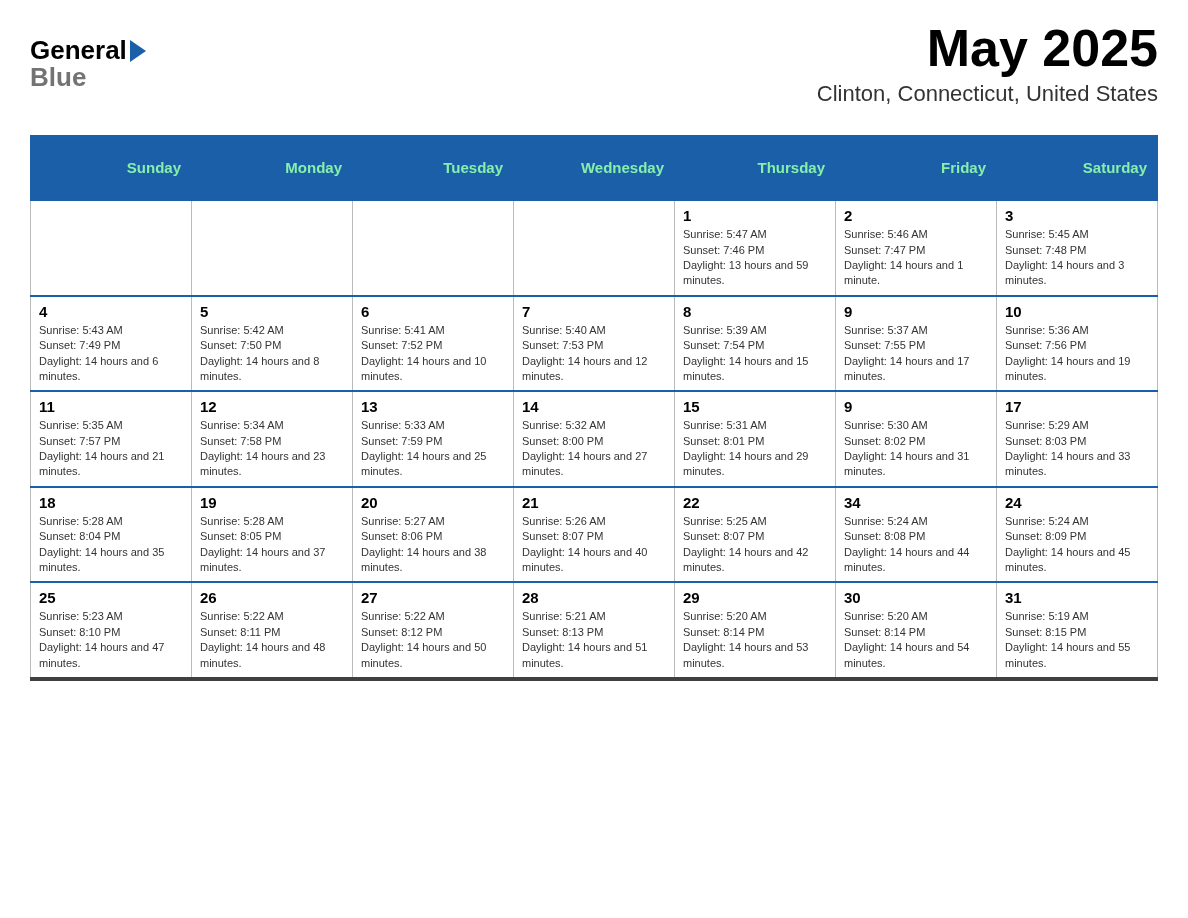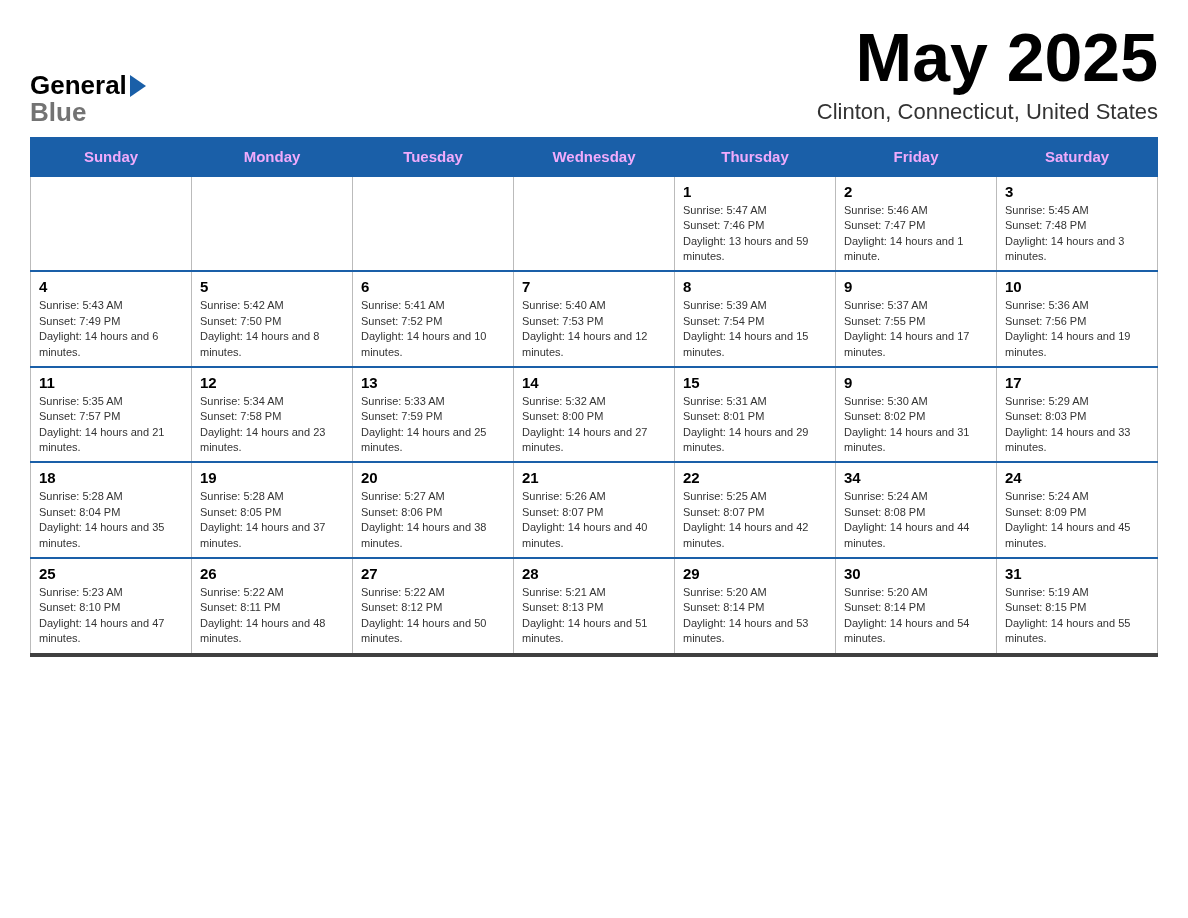--- a/index.html
+++ b/index.html
@@ -6,22 +6,22 @@
     body {
       font-family: Arial, sans-serif;
       background: #fff;
       width: 1188px;
       min-height: 918px;
       padding: 20px 30px;
     }
     .header {
       display: flex;
       justify-content: space-between;
-      align-items: flex-end;
-      margin-bottom: 12px;
+      align-items: center;
+      margin-bottom: 28px;
     }
     .logo {
       display: flex;
       align-items: flex-end;
       font-size: 28px;
       font-weight: bold;
       color: #000;
       line-height: 1;
     }
     .logo-text {
@@ -34,42 +34,42 @@
       font-size: 26px;
     }
     .logo-blue-text {
       color: #737373;
       font-size: 26px;
     }
     .title-section {
       text-align: right;
     }
     .month-title {
-      font-size: 68px;
+      font-size: 52px;
       font-weight: bold;
       color: #000;
       line-height: 1.1;
     }
     .location {
       font-size: 22px;
       color: #333;
       margin-top: 4px;
     }
     .calendar {
       width: 100%;
       border-collapse: collapse;
       border: 1px solid #999;
     }
     .calendar th {
       background-color: #1a5fa8;
-      color: #f0abfc;
+      color: #86efac;
       font-size: 15px;
       font-weight: bold;
-      padding: 10px 10px;
-      text-align: center;
+      padding: 23px 10px;
+      text-align: right;
       border: 1px solid #1a5fa8;
     }
     .calendar td {
       vertical-align: top;
       border: 1px solid #bbb;
       padding: 6px 8px;
       width: calc(100% / 7);
       min-height: 100px;
       font-size: 12.5px;
       color: #333;

